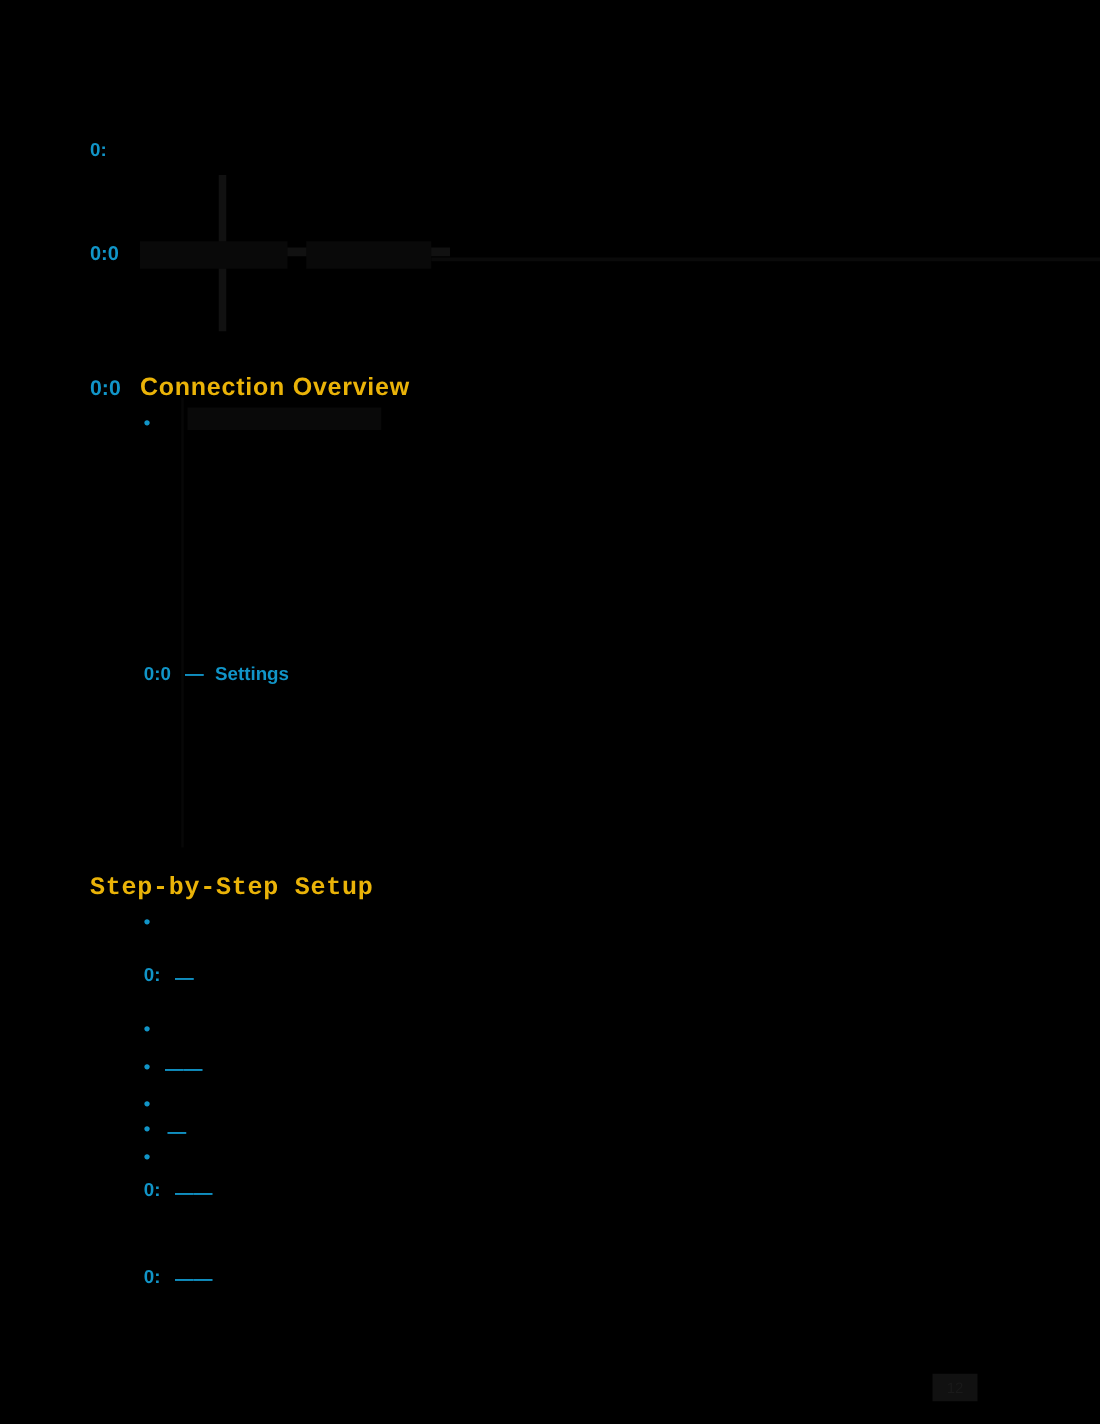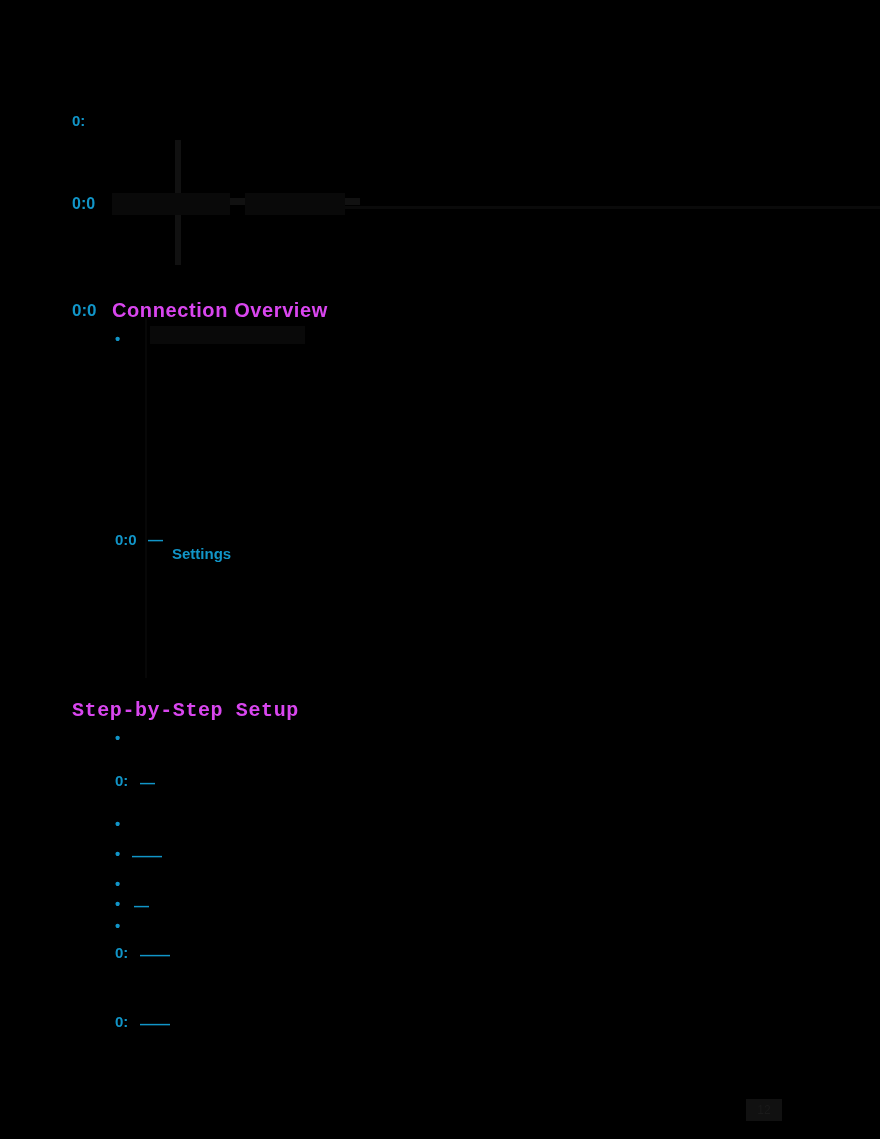--- a/index.html
+++ b/index.html
@@ -76,21 +76,21 @@
     background: #0a0a0a;
     height: 3px;
   }
 
   
   .h-main {
     position: absolute;
     left: 72px;
     font-size: 20px;
     font-weight: bold;
-    color: #d946ef;
+    color: #eab308;
     letter-spacing: 0.6px;
   }
   .h-num {
     position: absolute;
     left: 72px;
     font-size: 17px;
     font-weight: bold;
     color: #1195c8;
   }
 
@@ -148,21 +148,21 @@
   <div class="h-num" style="top:301px;">0:0</div>
   <div class="h-main" style="left:112px; top:299px;">Connection Overview</div>
 
   <div class="item" style="top:330px;">•</div>
   <div class="dark-run" style="left:150px; top:326px; width:155px; height:18px;"></div>
 
   <div class="margin-bar"></div>
 
   <div class="item" style="top:531px;">0:0</div>
   <div class="item" style="left:148px; top:531px;">—</div>
-  <div class="item" style="left:172px; top:545px;">Settings</div>
+  <div class="item" style="left:172px; top:531px;">Settings</div>
 
   <div class="h-main" style="top:699px;font-family:Liberation Mono, monospace;">Step-by-Step Setup</div>
 
   <div class="item" style="top:729px;">•</div>
 
   <div class="item" style="top:772px;">0:</div>
   <div class="item" style="left:140px; top:774px;">—</div>
 
   <div class="item" style="top:815px;">•</div>
 

